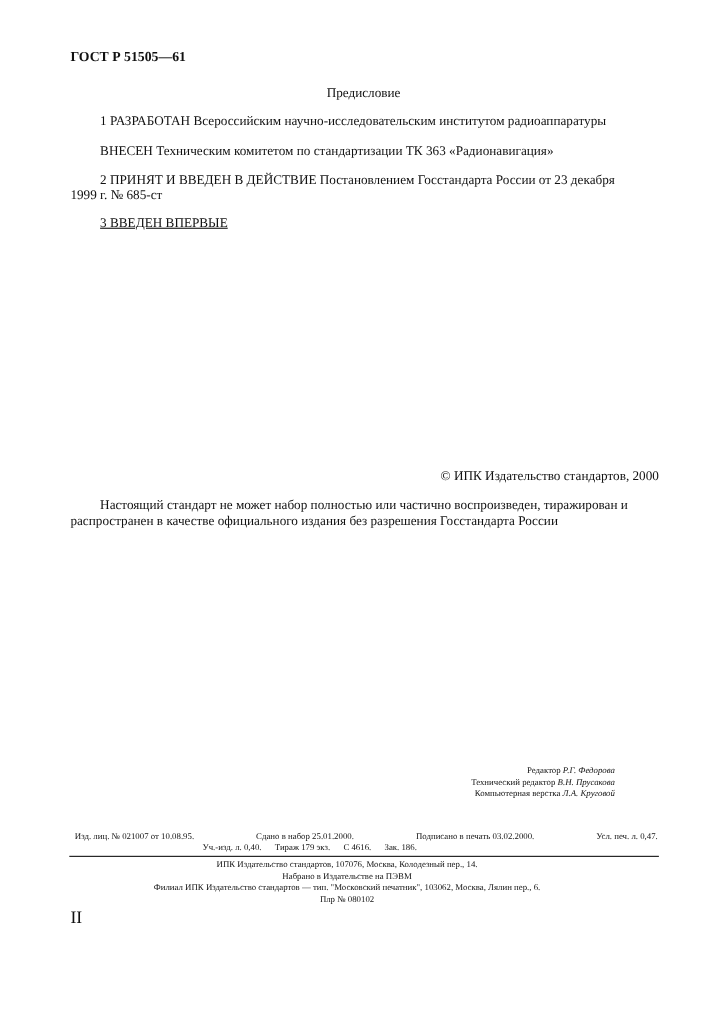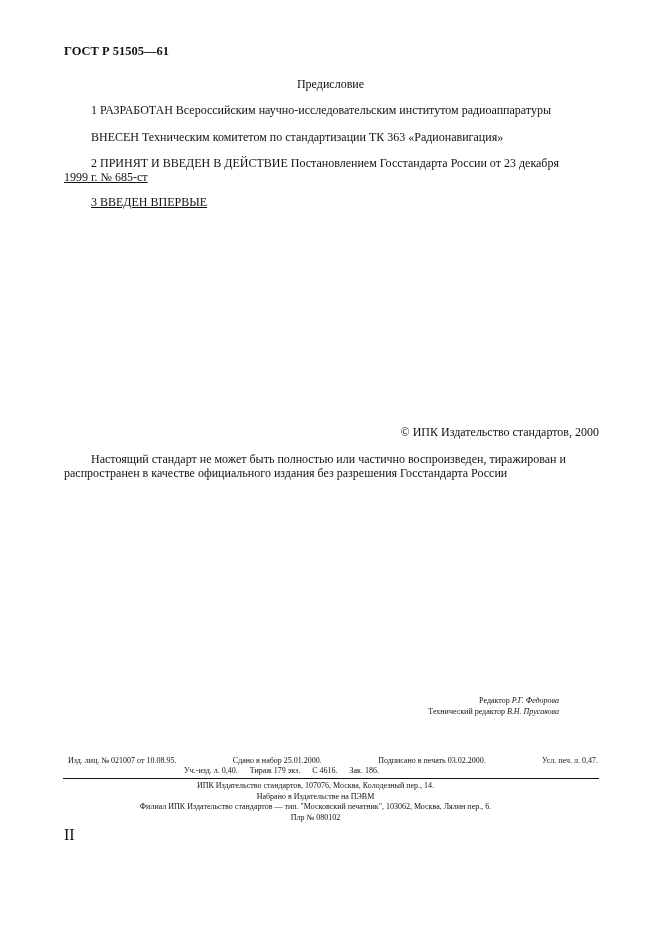--- a/index.html
+++ b/index.html
@@ -5,21 +5,21 @@
   html, body { margin: 0; padding: 0; background: #ffffff; }
   body { width: 661px; height: 936px; position: relative; overflow: hidden;
          font-family: "Liberation Serif", serif; color: #111; }
   .abs { position: absolute; white-space: nowrap; }
   .header { left: 64px; top: 44px; font-weight: bold; font-size: 12.5px; }
   .body-text { font-size: 12px; }
   .title { left: 0; width: 661px; text-align: center; top: 77px; font-size: 12px; }
   .p1 { left: 91px; top: 103px; }
   .p2 { left: 91px; top: 130px; }
   .p3a { left: 91px; top: 156px; }
-  .p3b { left: 64px; top: 170px; text-decoration: underline; }
+  .p3b { left: 64px; top: 170px; }
   .p4 { left: 91px; top: 195px; text-decoration: underline; }
   .copy { right: 62px; top: 425px; }
   .notice1 { left: 91px; top: 452px; width: 508px; }
   .notice2 { left: 64px; top: 466px; }
   .credits { left: 0; width: 559px; text-align: right; top: 696px; font-size: 8px; line-height: 10.5px; }
   .credits i { font-style: italic; }
   .imprint { font-size: 8px; }
   .imp1 { top: 756px; left: 68px; width: 530px; display: flex; justify-content: space-between; }
   .imp2 { top: 766px; left: 0; width: 563px; text-align: center; }
   .imp2 span { margin: 0 5px; }
@@ -33,26 +33,27 @@
 <div class="abs header">ГОСТ Р 51505—61</div>
 
 <div class="abs title body-text">Предисловие</div>
 <div class="abs body-text p1">1  РАЗРАБОТАН Всероссийским научно-исследовательским институтом радиоаппаратуры</div>
 <div class="abs body-text p2">ВНЕСЕН Техническим комитетом по стандартизации ТК 363 «Радионавигация»</div>
 <div class="abs body-text p3a">2  ПРИНЯТ И ВВЕДЕН В ДЕЙСТВИЕ Постановлением Госстандарта России от 23 декабря</div>
 <div class="abs body-text p3b">1999 г. № 685-ст</div>
 <div class="abs body-text p4">3  ВВЕДЕН ВПЕРВЫЕ</div>
 
 <div class="abs body-text copy">©  ИПК Издательство стандартов, 2000</div>
-<div class="abs body-text notice1">Настоящий стандарт не может быть полностью или частично воспроизведен, тиражирован и</div>
+<div class="abs body-text notice1">Настоящий стандарт не может набор полностью или частично воспроизведен, тиражирован и</div>
 <div class="abs body-text notice2">распространен в качестве официального издания без разрешения Госстандарта России</div>
 
 <div class="abs credits">
   <div><span>Редактор</span> <i>Р.Г. Федорова</i></div>
   <div><span>Технический редактор</span> <i>В.Н. Прусакова</i></div>
+  <div><span>Компьютерная верстка</span> <i>Л.А. Круговой</i></div>
 </div>
 
 <div class="abs imprint imp1">
   <span>Изд. лиц. № 021007 от 10.08.95.</span>
   <span>Сдано в набор 25.01.2000.</span>
   <span>Подписано в печать 03.02.2000.</span>
   <span>Усл. печ. л. 0,47.</span>
 </div>
 <div class="abs imprint imp2">
   <span>Уч.-изд. л. 0,40.</span>

